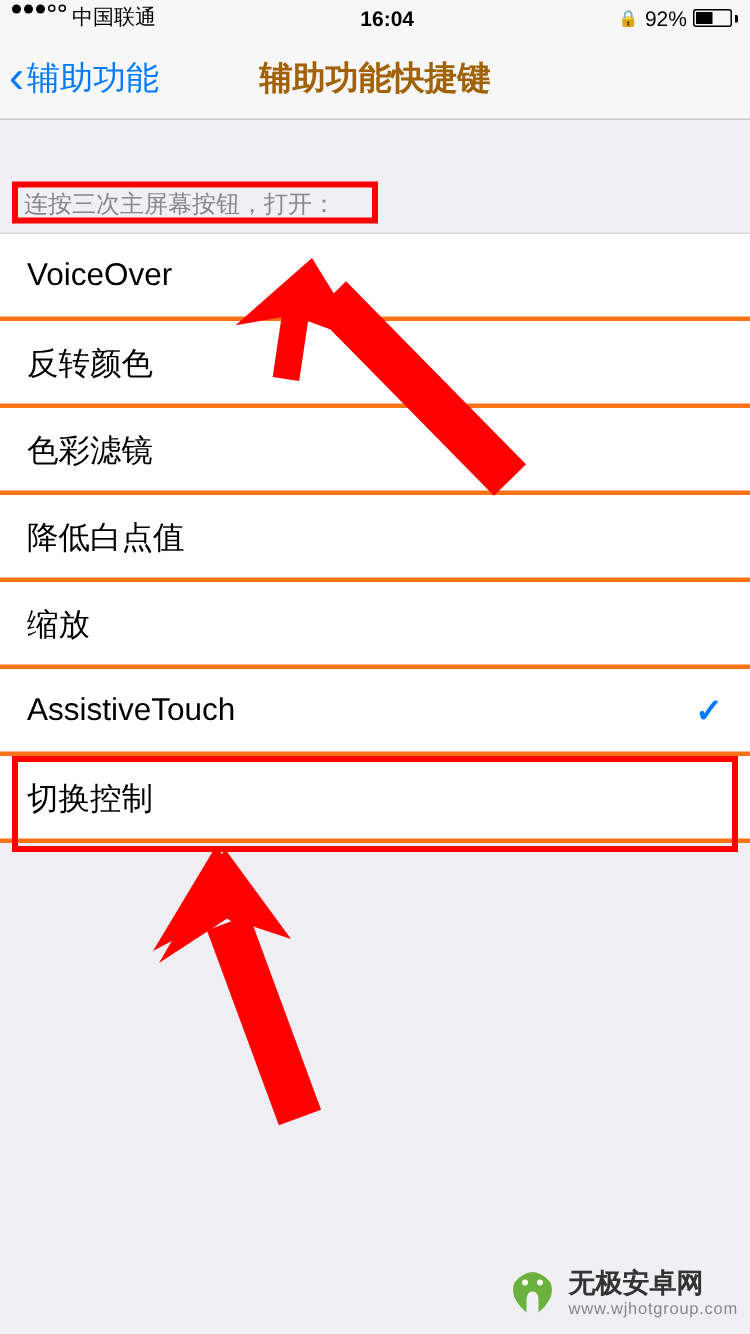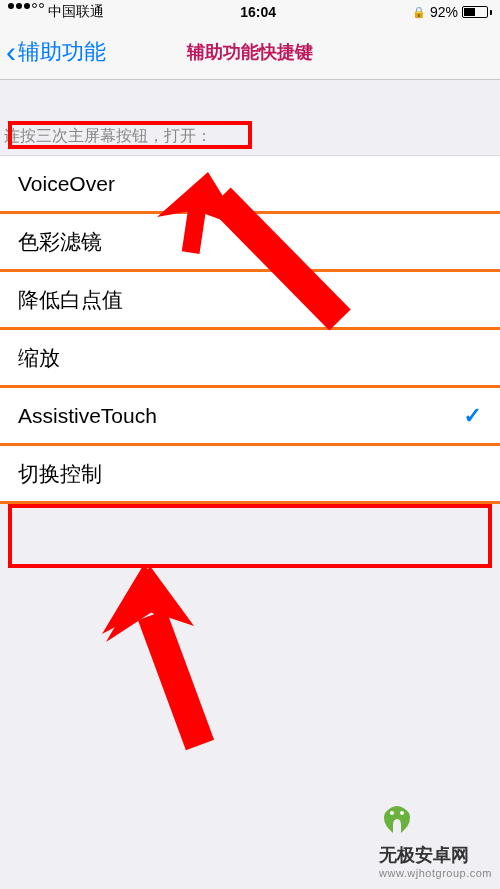--- a/index.html
+++ b/index.html
@@ -45,25 +45,25 @@
     }
     .back-btn {
       display: flex; align-items: center; gap: 2px;
       color: #007aff; font-size: 22px;
       padding-left: 6px;
       cursor: pointer;
     }
     .back-chevron { font-size: 30px; line-height: 1; font-weight: 300; }
     .nav-title {
       position: absolute; left: 50%; transform: translateX(-50%);
-      font-size: 18px; font-weight: 600; color: #be185d;
+      font-size: 22px; font-weight: 600; color: #a16207;
     }
     .section-spacer { height: 40px; }
     .section-header {
-      padding: 6px 4px 8px;
+      padding: 6px 16px 8px;
       font-size: 16px;
       color: #888;
     }
     .list { background: #fff; border-top: 1px solid #d8d8d8; }
     .list-item {
       height: 58px;
       display: flex; align-items: center; justify-content: space-between;
       padding: 0 18px;
       border-bottom: 3px solid #f97316;
       font-size: 21px;
@@ -76,22 +76,22 @@
       position: absolute;
       border: 4px solid #ff0000;
       pointer-events: none;
     }
     .hl1 { top: 121px; left: 8px; width: 244px; height: 28px; }
     .hl2 { top: 504px; left: 8px; width: 484px; height: 64px; }
     .arrow { position: absolute; pointer-events: none; }
     .watermark {
       position: absolute;
       right: 8px; bottom: 10px;
-      display: flex; align-items: flex-start; gap: 6px;
-      color: #333; font-size: 18px; flex-direction: column;
+      display: flex; align-items: flex-end; gap: 6px;
+      color: #333; font-size: 18px;
     }
     .wm-icon {
       width: 36px; height: 36px; position: relative;
     }
     .wm-sub { font-size: 11px; color: #888; letter-spacing: 0.5px; }
   </style>
 </head>
 <body>
 
 <div class="status-bar">
@@ -126,20 +126,23 @@
   <div class="nav-title">辅助功能快捷键</div>
 </div>
 
 <div class="section-spacer"></div>
 
 <div class="section-header">连按三次主屏幕按钮，打开：</div>
 
 <div class="list">
   <div class="list-item">
     <span>VoiceOver</span>
+  </div>
+  <div class="list-item">
+    <span>反转颜色</span>
   </div>
   <div class="list-item">
     <span>色彩滤镜</span>
   </div>
   <div class="list-item">
     <span>降低白点值</span>
   </div>
   <div class="list-item">
     <span>缩放</span>
   </div>

